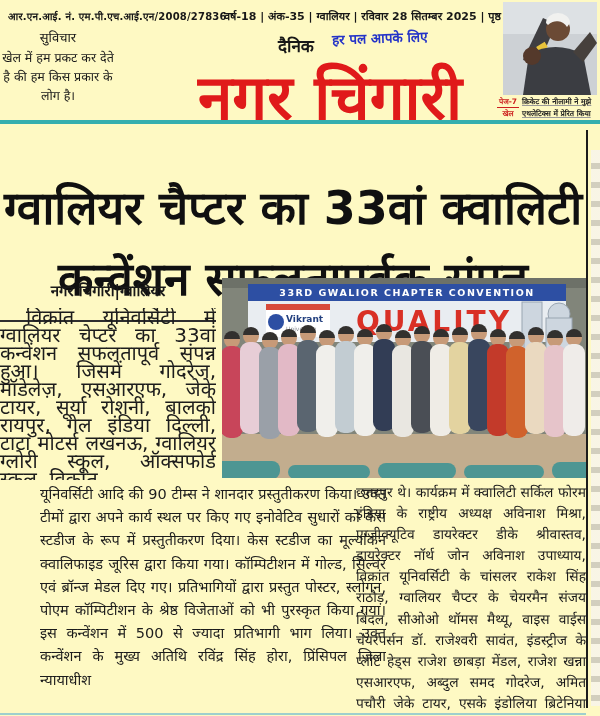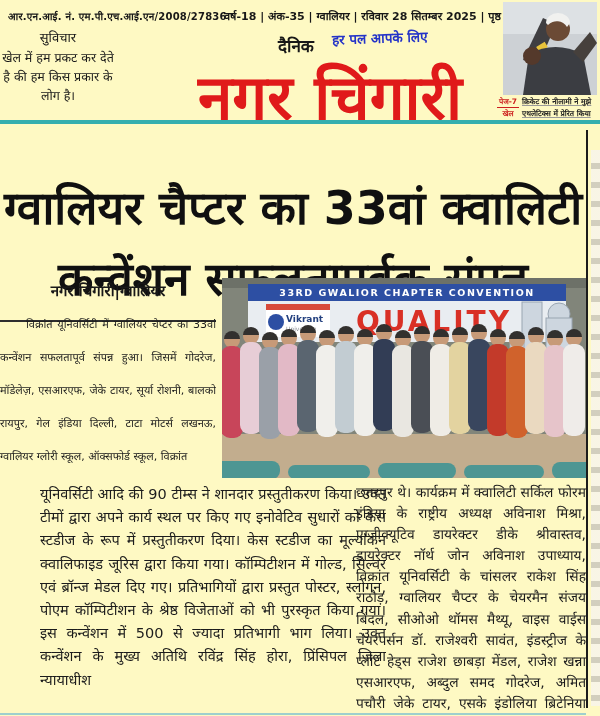--- a/index.html
+++ b/index.html
@@ -32,21 +32,21 @@
   .headline{position:absolute;left:0;top:126px;width:586px;text-align:center;
     font-weight:900;font-size:46px;line-height:71px;color:#101010;margin-top:47px;}
   
   .vsep{position:absolute;left:586px;top:130px;height:578px;width:2px;background:#1c1c1c;}
   .sliver{position:absolute;left:591px;top:150px;width:9px;height:556px;
     background:repeating-linear-gradient(180deg,#f7f4ee 0 13px,#c7c4bd 13px 19px);opacity:.8;}
   
   .byline{position:absolute;left:0;top:280px;width:216px;text-align:center;
     font-size:15px;font-weight:bold;padding-bottom:20px;border-bottom:2px solid #2e2e2e;}
   .col{position:absolute;text-align:justify;color:#1c1c1c;overflow:hidden;}
-  .col1{left:0;top:308px;width:216px;height:172px;font-size:11px;line-height:33px;text-indent:26px;}
+  .col1{left:0;top:308px;width:216px;height:172px;font-size:20px;line-height:18px;text-indent:26px;}
   .colA{left:0;top:483px;width:346px;height:231px;font-size:14.5px;line-height:23.2px;margin-left:40px;}
   .colB{left:356px;top:482px;width:230px;height:232px;font-size:13.8px;line-height:21.1px;}
   .conv-photo{position:absolute;left:222px;top:278px;width:364px;height:200px;}
   .bottom-rule{position:absolute;left:0;bottom:1px;width:586px;height:2px;background:#9fd0cd;}
   svg{display:block;}
 </style>
 </head>
 <body>
 
 <div class="page">

